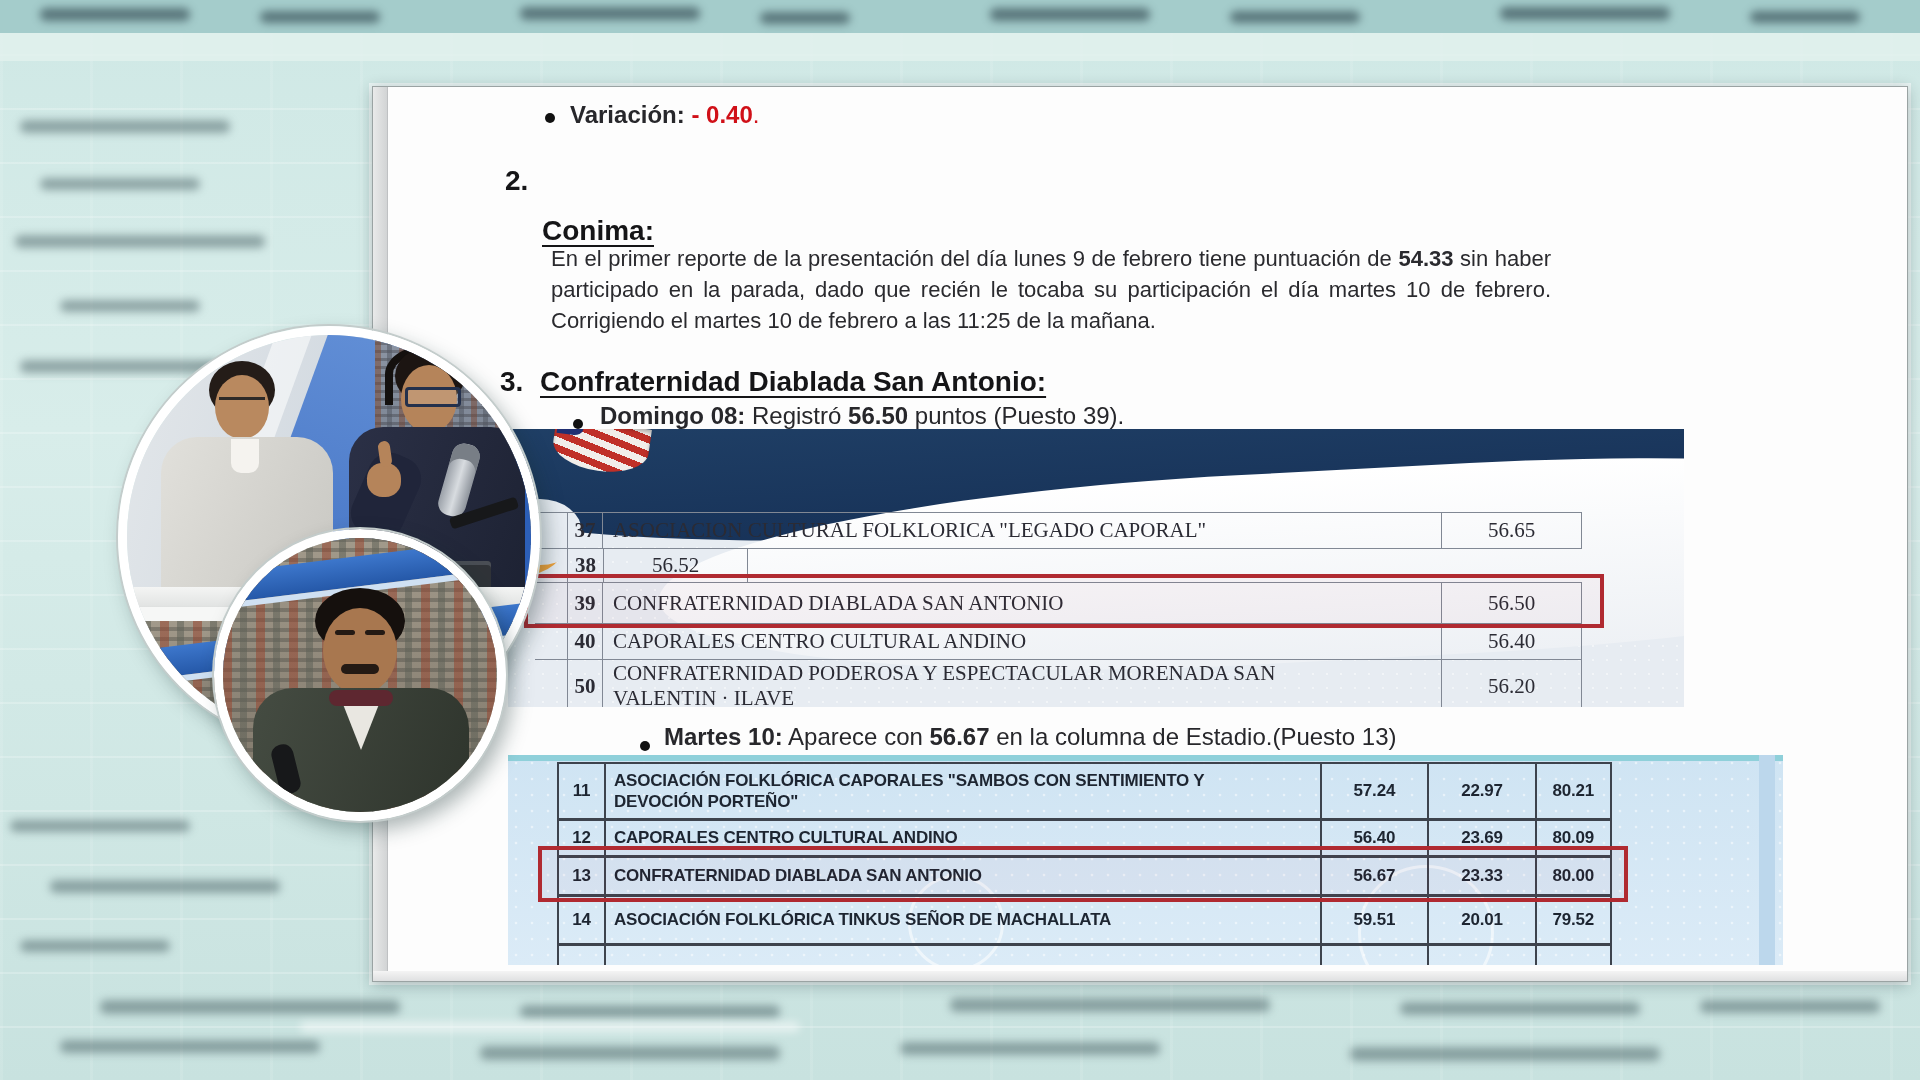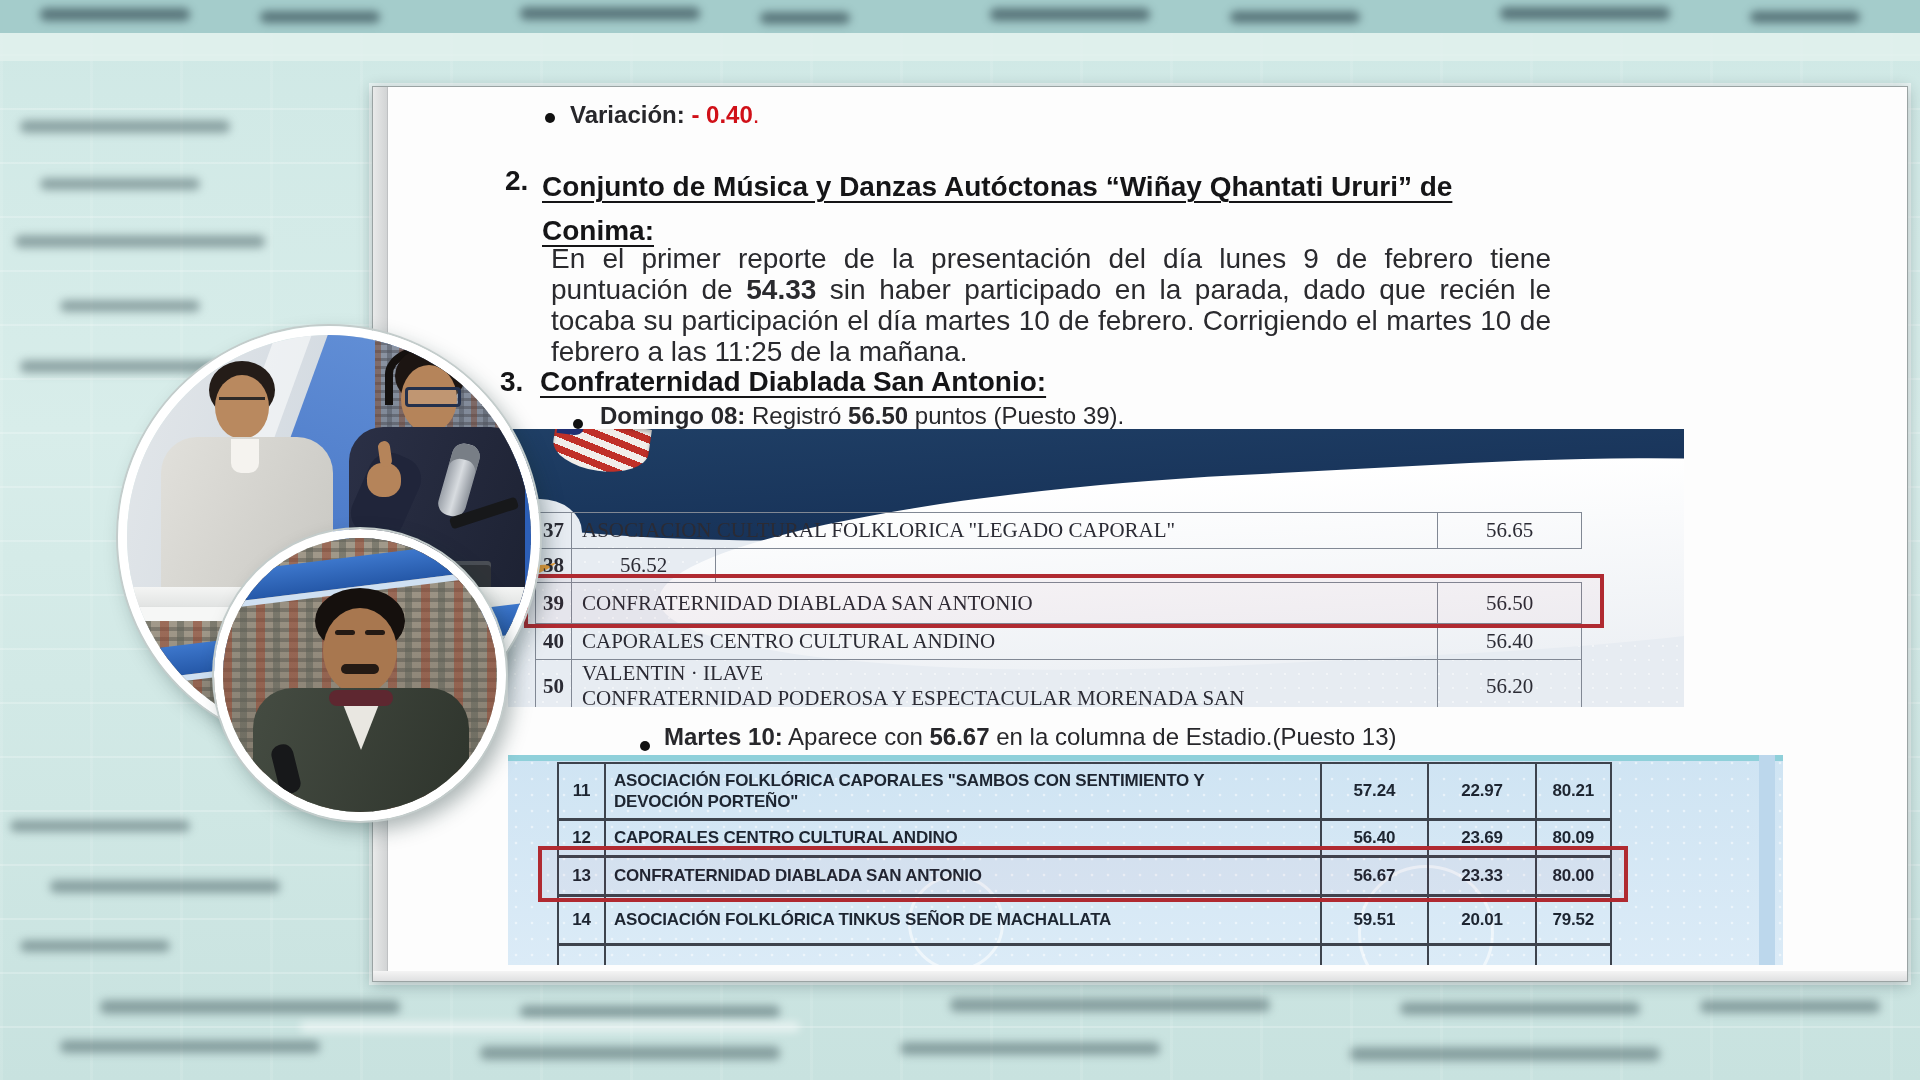--- a/index.html
+++ b/index.html
@@ -24,42 +24,42 @@
     background:linear-gradient(180deg,#f4f4f4,#dfe0e1);}
 
   
   .tx{position:absolute;color:#1c1c1f;}
   .b{font-weight:bold;}
   .red{color:#d01018;font-weight:bold;}
   .dot{position:absolute;width:10px;height:10px;border-radius:50%;background:#111;}
   .h{font-size:28px;font-weight:bold;color:#151517;}
   .u{text-decoration:underline;text-underline-offset:5px;text-decoration-thickness:2px;}
   .body24{font-size:24px;color:#27272b;text-align:center;}
-  .para{font-size:28px;color:#2a2a2e;text-align:justify;line-height:31px;}
+  .para{font-size:22px;color:#2a2a2e;text-align:justify;line-height:31px;}
 
   
   .shot1{position:absolute;left:508px;top:429px;width:1176px;height:278px;overflow:hidden;
     background:radial-gradient(rgba(255,255,255,.45) 1px, rgba(0,0,0,0) 1.6px) 0 0/14px 14px,#e7ecf2;}
   .shot1 .skytop{position:absolute;left:0;top:0;width:100%;height:78px;background:linear-gradient(180deg,#93a9c2,#b8c8d8);}
   .shot1 .navy{position:absolute;left:-160px;top:-128px;width:1540px;height:225px;background:linear-gradient(180deg,#25486f,#173258);
     border-radius:50%/62%;transform:rotate(-3.4deg);}
   .shot1 .whitecurve{position:absolute;left:150px;top:40px;width:1400px;height:190px;background:linear-gradient(180deg,#ffffff,#eef1f5);
     border-radius:50%/60%;transform:rotate(-3deg);}
   .shot1 .flag{position:absolute;left:45px;top:-6px;width:96px;height:48px;border-radius:0 0 55% 55%;overflow:hidden;
     background:repeating-linear-gradient(14deg,#c03028 0 7px,#f2eeea 7px 14px);transform:rotate(8deg);box-shadow:inset 0 3px 4px rgba(0,0,0,.25);}
   .shot1 .flag .canton{position:absolute;left:2px;top:0;width:26px;height:16px;background:#202f72;border-radius:0 0 40% 0;}
   .shot1 .cres1{position:absolute;left:-26px;top:78px;width:84px;height:68px;border-radius:50%;background:#efa23b;}
   .shot1 .cres2{position:absolute;left:-10px;top:70px;width:84px;height:66px;border-radius:50%;background:#e7ecf2;}
 
   .t1{position:absolute;left:27px;top:83px;width:1047px;}
   .t1row{display:flex;border-bottom:1px solid #818894;}
   .t1row:first-child{border-top:1px solid #818894;}
   .t1c{box-sizing:border-box;display:flex;flex-direction:column;justify-content:center;
     font-family:"Liberation Serif",serif;font-size:21px;color:#2b2b34;}
-  .t1c.numc{width:37px;align-items:center;border-left:1px solid #818894;border-right:1px solid #818894;font-weight:bold;}
+  .t1c.numc{width:37px;align-items:center;border-left:1px solid #818894;border-right:1px solid #818894;font-weight:bold;margin-left:32px;}
   .t1c.namec{width:866px;padding-left:10px;border-right:1px solid #818894;line-height:1.18;}
   .t1c.scorec{width:144px;align-items:center;border-right:1px solid #818894;}
   .hibox{position:absolute;border:4px solid #b02a31;background:rgba(176,42,49,.03);z-index:5;}
 
   
   .shot2{position:absolute;left:508px;top:755px;width:1275px;height:210px;overflow:hidden;
     background:radial-gradient(rgba(255,255,255,.5) 1px, rgba(0,0,0,0) 1.7px) 0 0/16px 16px,
     linear-gradient(180deg,#cfe4f3,#dbebf7);}
   .shot2 .tealstrip{position:absolute;left:0;top:0;width:100%;height:6px;background:#8fd0da;}
   .shot2 .wcirc{position:absolute;border:3px solid rgba(255,255,255,.55);border-radius:50%;}
@@ -176,21 +176,21 @@
 
   <div class="dot" style="left:545px;top:113px"></div>
   <div class="tx body24" style="left:570px;top:101px">
     <span class="b">Variación:</span>
     <span> </span>
     <span class="red">- 0.40</span><span class="red" style="font-weight:normal">.</span>
   </div>
 
   <div class="tx h" style="left:505px;top:165px">2.</div>
   <div class="tx h" style="left:542px;top:165px;width:1040px;line-height:44px">
-    <span class="u">Conjunto de Música y Danzas Autóctonas “Wiñay Qhantati Ururi” de</span><br>
+    <br>
     <span class="u">Conima:</span>
   </div>
 
   <div class="tx para" style="left:551px;top:243px;width:1000px">
     <span>En el primer reporte de la presentación del día lunes 9 de febrero tiene puntuación de </span><span class="b">54.33</span><span> sin haber participado en la parada, dado que recién le tocaba su participación el día martes 10 de febrero. Corrigiendo el martes 10 de febrero a las 11:25 de la mañana.</span>
   </div>
 
   <div class="tx h" style="left:500px;top:366px">3.</div>
   <div class="tx h" style="left:540px;top:366px">
     <span class="u">Confraternidad Diablada San Antonio:</span>
@@ -236,22 +236,22 @@
         <div class="t1c numc">40</div>
         <div class="t1c namec">
             <div>CAPORALES CENTRO CULTURAL ANDINO</div>
             <div></div>
           </div>
         <div class="t1c scorec">56.40</div>
       </div>
       <div class="t1row" style="height:52px">
         <div class="t1c numc">50</div>
         <div class="t1c namec">
+            <div>CONFRATERNIDAD PODEROSA Y ESPECTACULAR MORENADA SAN</div>
             <div>VALENTIN · ILAVE</div>
-            <div>CONFRATERNIDAD PODEROSA Y ESPECTACULAR MORENADA SAN</div>
           </div>
         <div class="t1c scorec">56.20</div>
       </div>
     </div>
     <div class="hibox" style="left:16px;top:145px;width:1072px;height:46px"></div>
   </div>
 
   <div class="dot" style="left:640px;top:741px"></div>
   <div class="tx body24" style="left:664px;top:723px">
     <span class="b">Martes 10:</span><span> Aparece con </span><span class="b">56.67</span><span> en la columna de Estadio.(Puesto 13)</span>

